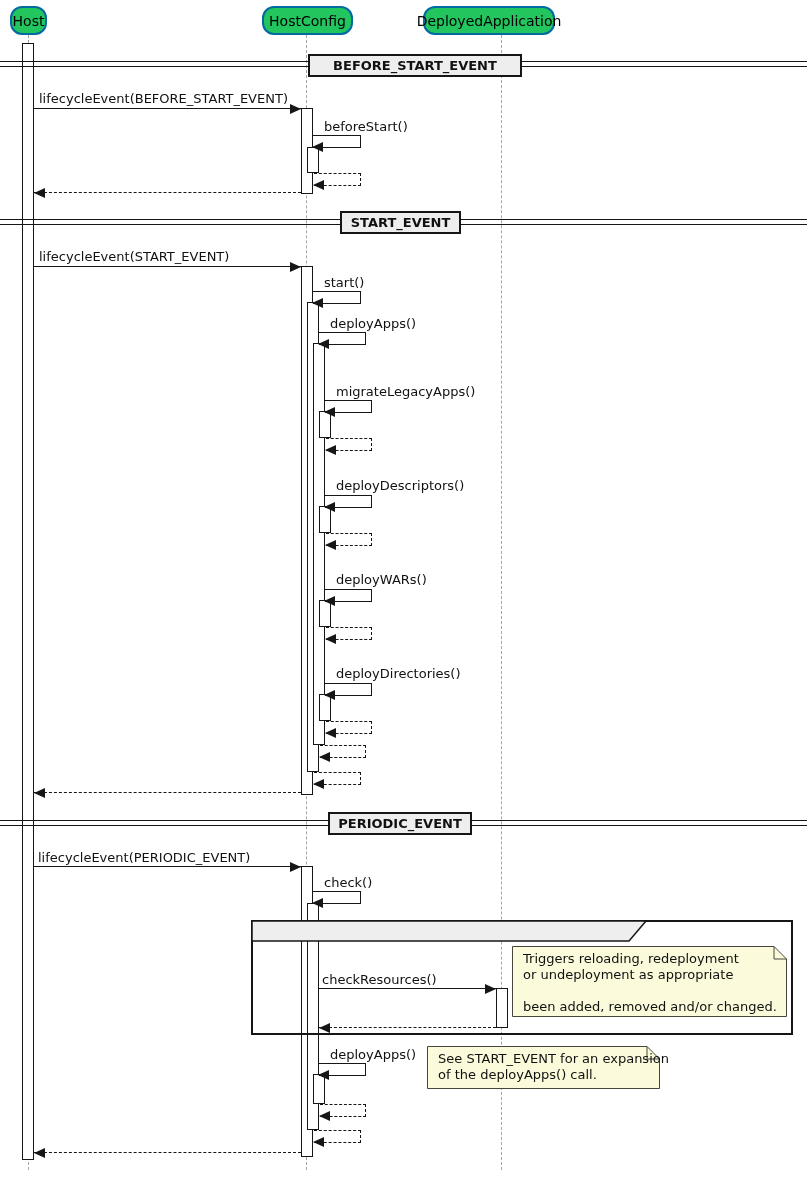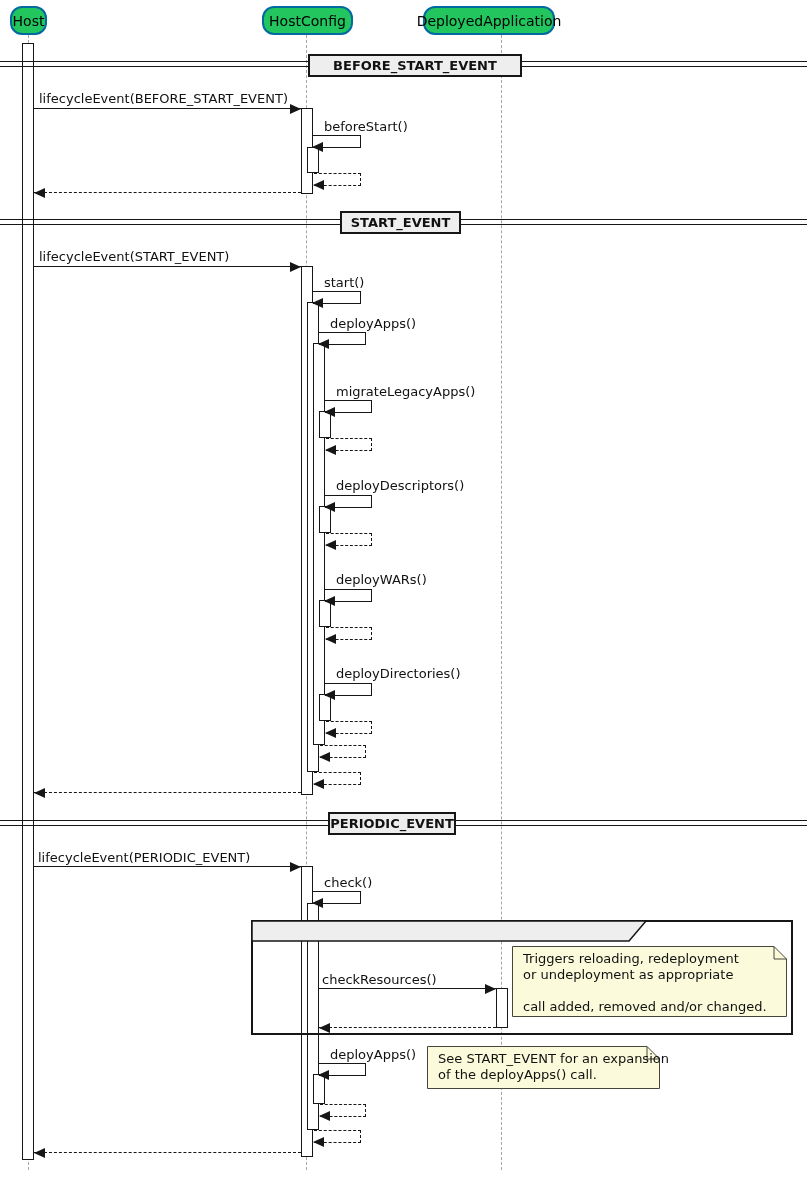--- a/index.html
+++ b/index.html
@@ -57,21 +57,21 @@
   <div class="divlines" style="top:61px"></div>
   <div class="divlines" style="top:219px"></div>
   <div class="divlines" style="top:820px"></div>
 
   <div class="divbox" style="left:308px;top:54px;width:214px">
       <span>BEFORE_START_EVENT</span>
     </div>
   <div class="divbox" style="left:340px;top:211px;width:121px">
       <span>START_EVENT</span>
     </div>
-  <div class="divbox" style="left:328px;top:812px;width:128px">
+  <div class="divbox" style="left:328px;top:812px;width:144px">
       <span>PERIODIC_EVENT</span>
     </div>
 
   <div class="participant" style="left:10px;width:37px">
       <span>Host</span>
     </div>
   <div class="participant" style="left:262px;width:91px">
       <span>HostConfig</span>
     </div>
   <div class="participant" style="left:423px;width:132px">
@@ -176,21 +176,21 @@
       <span class="tri-l"></span>
     </div>
 
   <div class="note" style="left:512px;top:946px;width:275px;height:71px">
     <svg width="275" height="71" style="position:absolute;left:0;top:0">
       <path d="M0.5,0.5 H262 L274.5,13 V70.5 H0.5 Z" fill="#FBFBDC" stroke="#46463C"></path>
       <path d="M262,0.5 V13 H274.5" fill="none" stroke="#46463C"></path>
     </svg>
     <div class="ntext" style="top:5px">Triggers reloading, redeployment</div>
     <div class="ntext" style="top:21px">or undeployment as appropriate</div>
-    <div class="ntext" style="top:53px">call added, removed and/or changed.</div>
+    <div class="ntext" style="top:53px">been added, removed and/or changed.</div>
   </div>
 
   <div class="lbl" style="left:330px;top:1047px">deployApps()</div>
   <div class="scall" style="left:319px;top:1063px;width:46px">
       <span class="tri-lb"></span>
     </div>
   <div class="sret" style="left:320px;top:1104px;width:45px">
       <span class="tri-lb"></span>
     </div>
 

